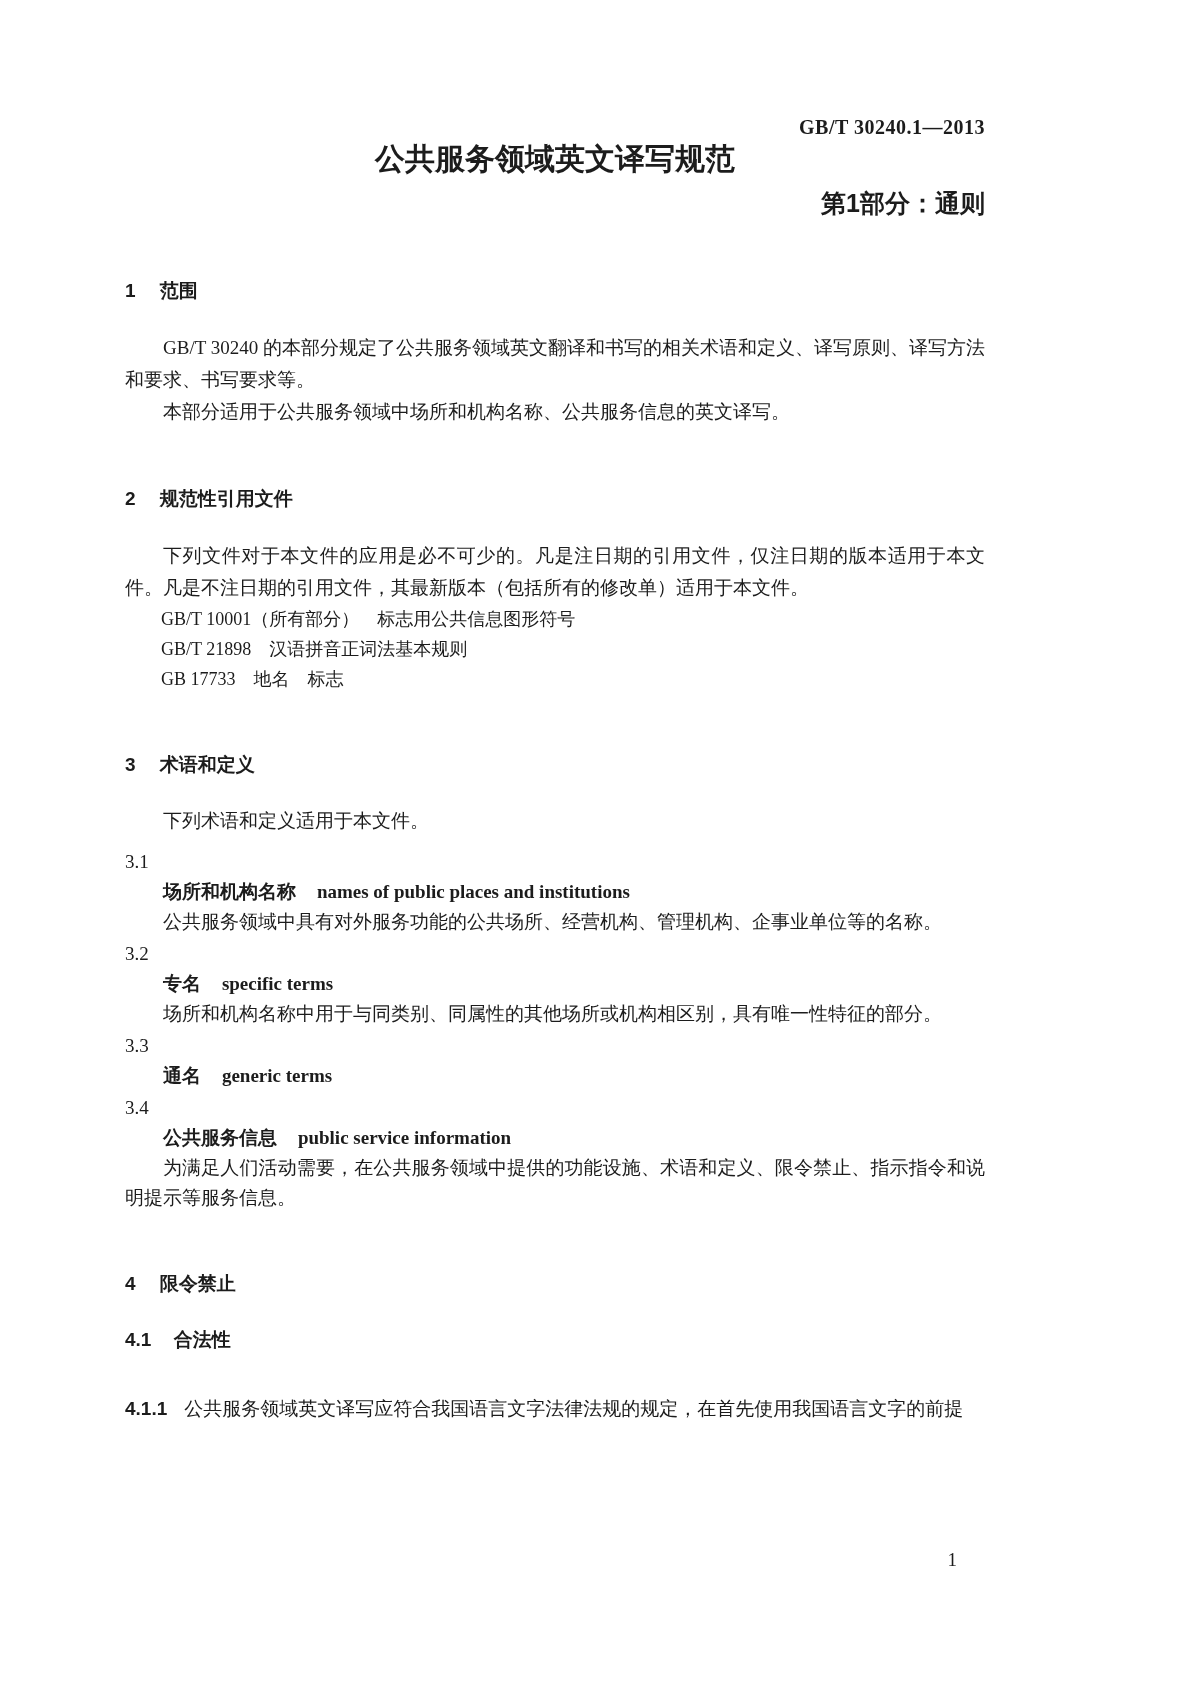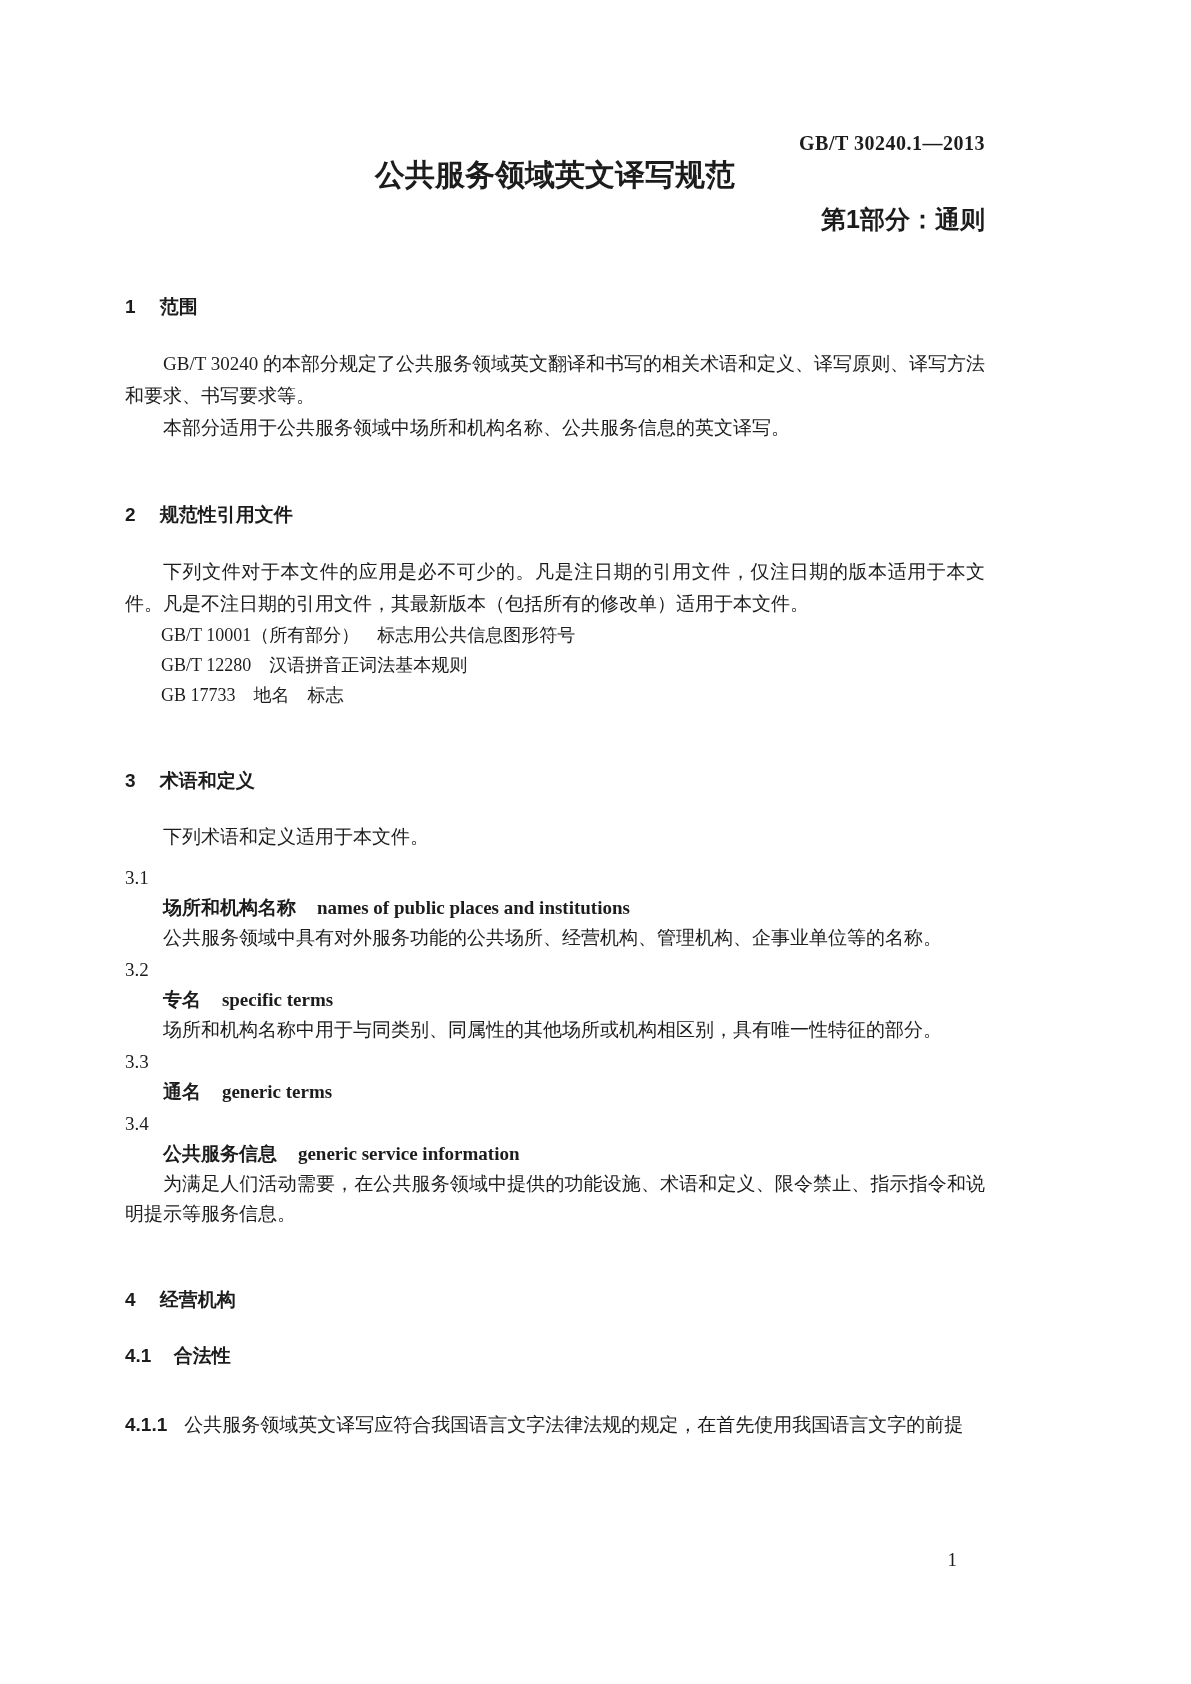--- a/index.html
+++ b/index.html
@@ -9,21 +9,21 @@
     width: 1191px;
     height: 1684px;
     background: #ffffff;
     color: #1c1c1c;
     overflow: hidden;
     font-family: "Liberation Serif", "DejaVu Serif", serif;
   }
   .content {
     position: absolute;
     left: 125px;
-    top: 16px;
+    top: 0;
     width: 860px;
     padding-top: 114px;
   }
   .doc-header {
     text-align: right;
     font-family: "Liberation Serif", "DejaVu Serif", serif;
     font-weight: bold;
     font-size: 20px;
     line-height: 26px;
     letter-spacing: 0.5px;
@@ -142,21 +142,21 @@
     </div>
     <p class="body-p">GB/T 30240 的本部分规定了公共服务领域英文翻译和书写的相关术语和定义、译写原则、译写方法和要求、书写要求等。</p>
     <p class="body-p">本部分适用于公共服务领域中场所和机构名称、公共服务信息的英文译写。</p>
 
     <div class="sec-heading">
       <span class="sec-num">2</span>
       <span class="sec-title">规范性引用文件</span>
     </div>
     <p class="body-p">下列文件对于本文件的应用是必不可少的。凡是注日期的引用文件，仅注日期的版本适用于本文件。凡是不注日期的引用文件，其最新版本（包括所有的修改单）适用于本文件。</p>
     <p class="ref-item">GB/T 10001（所有部分）　标志用公共信息图形符号</p>
-    <p class="ref-item">GB/T 12280　汉语拼音正词法基本规则</p>
+    <p class="ref-item">GB/T 21898　汉语拼音正词法基本规则</p>
     <p class="ref-item">GB 17733　地名　标志</p>
 
     <div class="sec-heading">
       <span class="sec-num">3</span>
       <span class="sec-title">术语和定义</span>
     </div>
     <div class="terms-block">
       <p class="s3-intro">下列术语和定义适用于本文件。</p>
 
       <div>
@@ -178,29 +178,29 @@
       <div>
         <p class="term-num">3.3</p>
         <p class="term-name">
           <span class="term-zh">通名</span><span class="term-en">generic terms</span>
         </p>
       </div>
 
       <div>
         <p class="term-num">3.4</p>
         <p class="term-name">
-          <span class="term-zh">公共服务信息</span><span class="term-en">generic service information</span>
+          <span class="term-zh">公共服务信息</span><span class="term-en">public service information</span>
         </p>
         <p class="term-def">为满足人们活动需要，在公共服务领域中提供的功能设施、术语和定义、限令禁止、指示指令和说明提示等服务信息。</p>
       </div>
     </div>
 
     <div class="sec-heading">
       <span class="sec-num">4</span>
-      <span class="sec-title">经营机构</span>
+      <span class="sec-title">限令禁止</span>
     </div>
     <div class="subsec-heading">
       <span class="sec-num">4.1</span>
       <span class="sec-title">合法性</span>
     </div>
     <p class="clause">
       <span class="clause-num">4.1.1</span><span>公共服务领域英文译写应符合我国语言文字法律法规的规定，在首先使用我国语言文字的前提</span>
     </p>
 
   </div>

